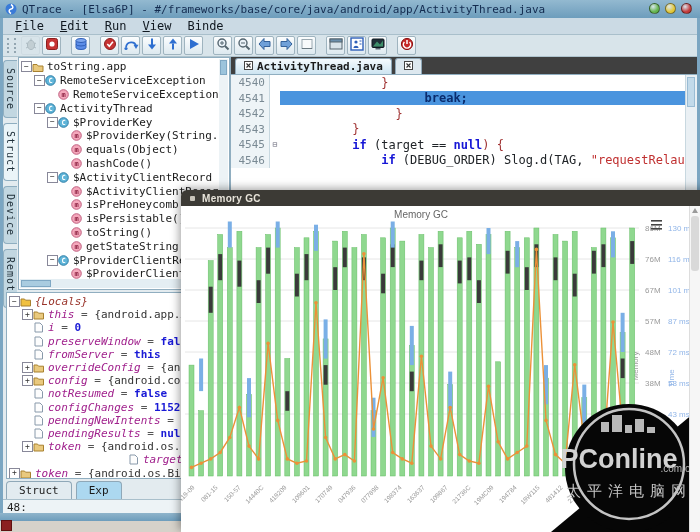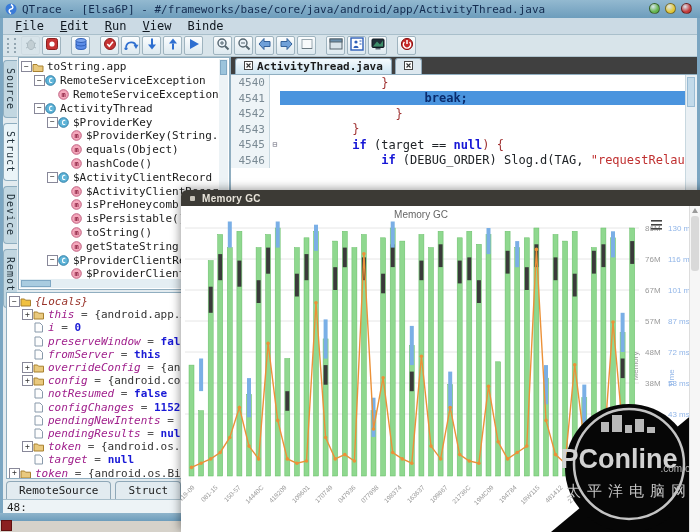--- a/index.html
+++ b/index.html
@@ -573,21 +573,21 @@
             <span class="expander">+</span>
             <span style="flex:none;display:inline-flex;">
               <svg width="12" height="11">
                 <path d="M1 3 h3.5 l1 1.2 h5 v5.8 h-9.5 z" fill="#E9C97E" stroke="#A8812F"></path>
               </svg>
             </span>
             <span class="lbl lname">token</span>
             <span class="leq">&nbsp;=&nbsp;</span>
             <span class="lobj">{android.os.Bin</span>
           </div>
-          <div class="trow" style="padding-left: 13px; height: 13.2px;">
+          <div class="trow" style="padding-left: 13px; height: 13.2px; justify-content: flex-end;">
             <span style="width:11px;flex:none;"></span>
             <span style="flex:none;display:inline-flex;">
               <svg width="12" height="11">
                 <path d="M2 1 h5 l2.5 2.5 v6.5 h-7.5 z" fill="#FDFDFD" stroke="#8899AA"></path>
               </svg>
             </span>
             <span class="lbl lname">target</span>
             <span class="leq">&nbsp;=&nbsp;</span>
             <span class="lkw">null</span>
           </div>
@@ -628,21 +628,20 @@
           <div class="crow"><span class="gut">4543</span><span class="fold"></span><span class="ctext"><span class="c-brace">          }</span></span></div>
           <div class="crow"><span class="gut">4545</span><span class="fold">⊟</span><span class="ctext"><span class="c-plain">          </span><span class="c-kw">if</span><span class="c-plain"> (target == </span><span class="c-kw">null</span><span class="c-brace">) {</span></span></div>
           <div class="crow"><span class="gut">4546</span><span class="fold"></span><span class="ctext"><span class="c-plain">              </span><span class="c-kw">if</span><span class="c-plain"> (DEBUG_ORDER) Slog.d(TAG, </span><span class="c-str">"requestRelaun</span></span></div>
         </div>
       <div class="evscroll">
           <div class="evthumb"></div>
         </div>
     </div>
 
     <div class="bottom-tabs" id="bottomTabs">
-        <span class="btab">RemoteSource</span>
         <span class="btab">Struct</span>
         <span class="btab sel">Exp</span>
       </div>
     <div class="statusbar">48:</div>
     <div class="ide-border-b"></div>
   </div>
   <div class="red-corner"></div>
 
   <div class="gc-window">
     <div class="gc-titlebar">

